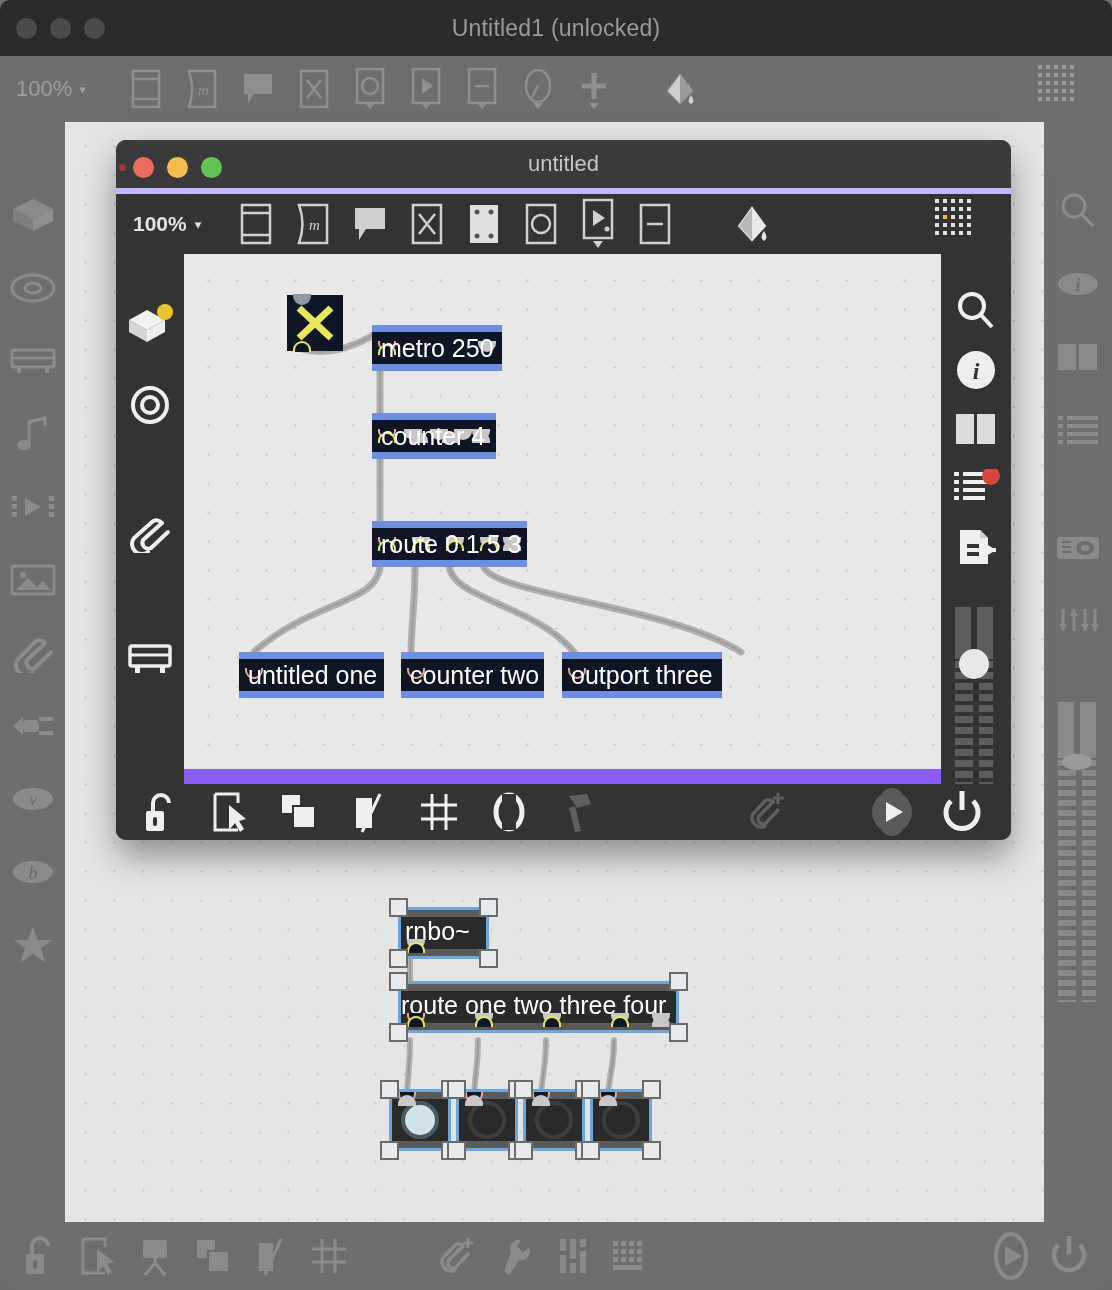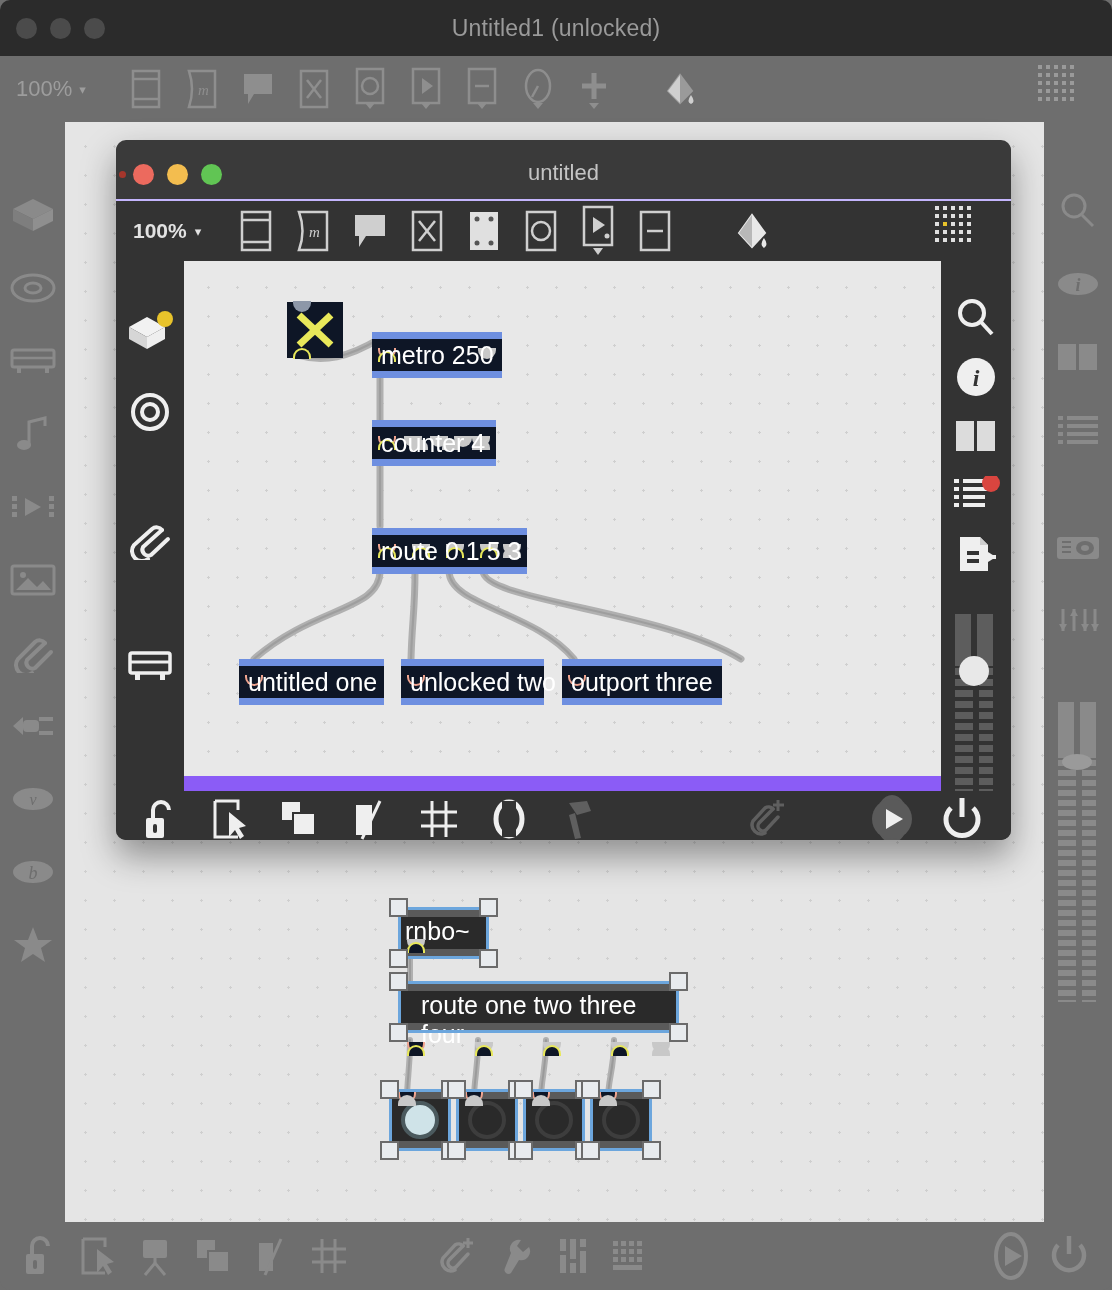--- a/index.html
+++ b/index.html
@@ -66,22 +66,21 @@
   
   .inner-win{
     position:absolute; left:116px; top:140px; width:895px; height:700px;
     border-radius:10px;
     box-shadow:0 16px 34px rgba(0,0,0,.38);
     background:#3a3a3a; overflow:hidden;
   }
   .inner-titlebar{
     position:relative; height:54px; background:#3a3a3a;
     display:flex;align-items:center;justify-content:center;
-    border-bottom:2px solid #c4b5fd;
-    margin-top:7px;
+    border-bottom:6px solid #c4b5fd;
   }
   .inner-title{ color:#c4c4c4; font-size:22px;}
   .inner-lights{ position:absolute; left:17px; top:17px; display:flex; gap:13px;}
   .ilight{ width:21px;height:21px;border-radius:50%;}
   .ired{background:#ec6a5e;} .iyel{background:#f3bd4f;} .igrn{background:#61c554;}
   .ired::after{content:"";position:absolute;width:7px;height:7px;border-radius:50%;background:#a5362c;margin:7px 0 0 -14px;}
 
   .inner-toolbar{
     height:60px; background:#333333; display:flex; align-items:center; position:relative;
   }
@@ -314,21 +313,21 @@
       </div>
       <div class="sel-frame"></div>
       <div class="handle" style="left:-12px;top:-12px;"></div>
       <div class="handle" style="right:-12px;top:-12px;"></div>
       <div class="handle" style="left:-12px;bottom:-12px;"></div>
       <div class="handle" style="right:-12px;bottom:-12px;"></div>
     </div>
 
     <div class="sel-wrap" style="left:336px; top:862px; width:275px;">
       <div class="sgray">
-        <div class="body" style="height:46px; font-size:25px; padding:0 20px;">
+        <div class="body" style="height:46px; font-size:25px; padding:0 0;">
           <span>route one two three four</span>
           <div class="ports">
             <div class="port top hot" style="left:6px;"></div>
             <div class="port top" style="left:74px;"></div>
             <div class="port top" style="left:142px;"></div>
             <div class="port top" style="left:210px;"></div>
             <div class="port top" style="right:6px;"></div>
             <div class="port bot hotb" style="left:6px;"></div>
             <div class="port bot hotb" style="left:74px;"></div>
             <div class="port bot hotb" style="left:142px;"></div>
@@ -888,21 +887,21 @@
         <div class="mobj" style="left:55px; top:398px; width:145px;">
           <div class="body">
             <span>untitled one</span>
             <div class="ports">
                 <div class="port top hot" style="left:6px;"></div>
               </div>
           </div>
         </div>
         <div class="mobj" style="left:217px; top:398px; width:143px;">
           <div class="body">
-            <span>unlocked two</span>
+            <span>counter two</span>
             <div class="ports">
                 <div class="port top hot" style="left:6px;"></div>
               </div>
           </div>
         </div>
         <div class="mobj" style="left:378px; top:398px; width:160px;">
           <div class="body">
             <span>outport three</span>
             <div class="ports">
                 <div class="port top hot" style="left:6px;"></div>

